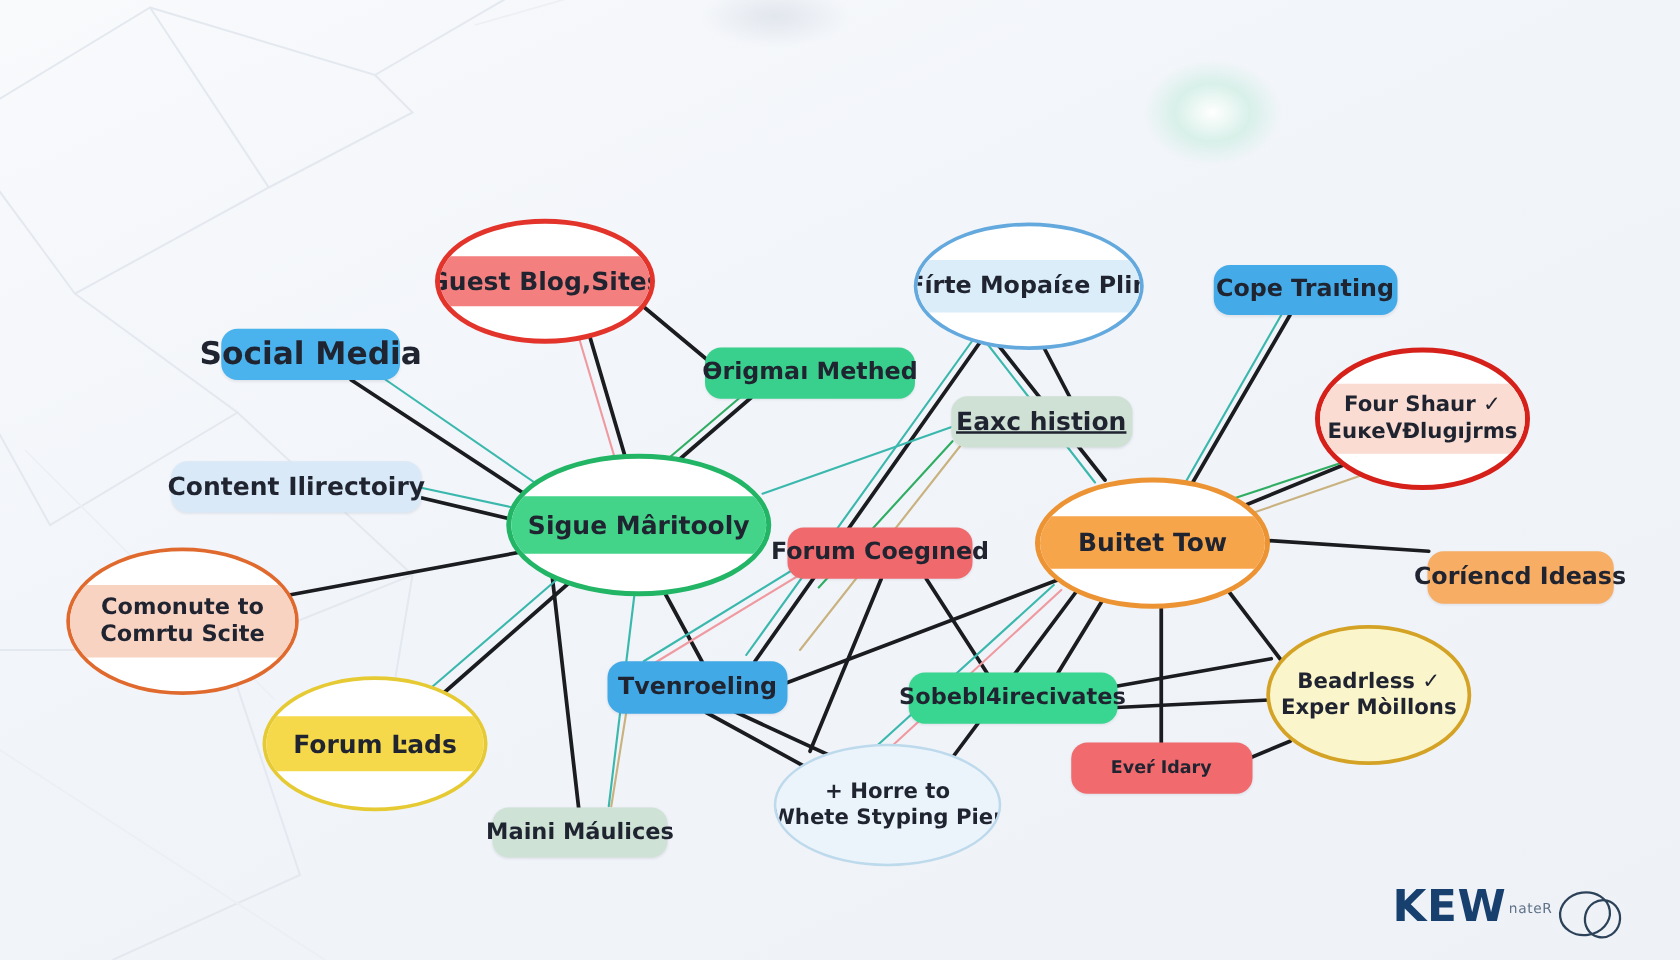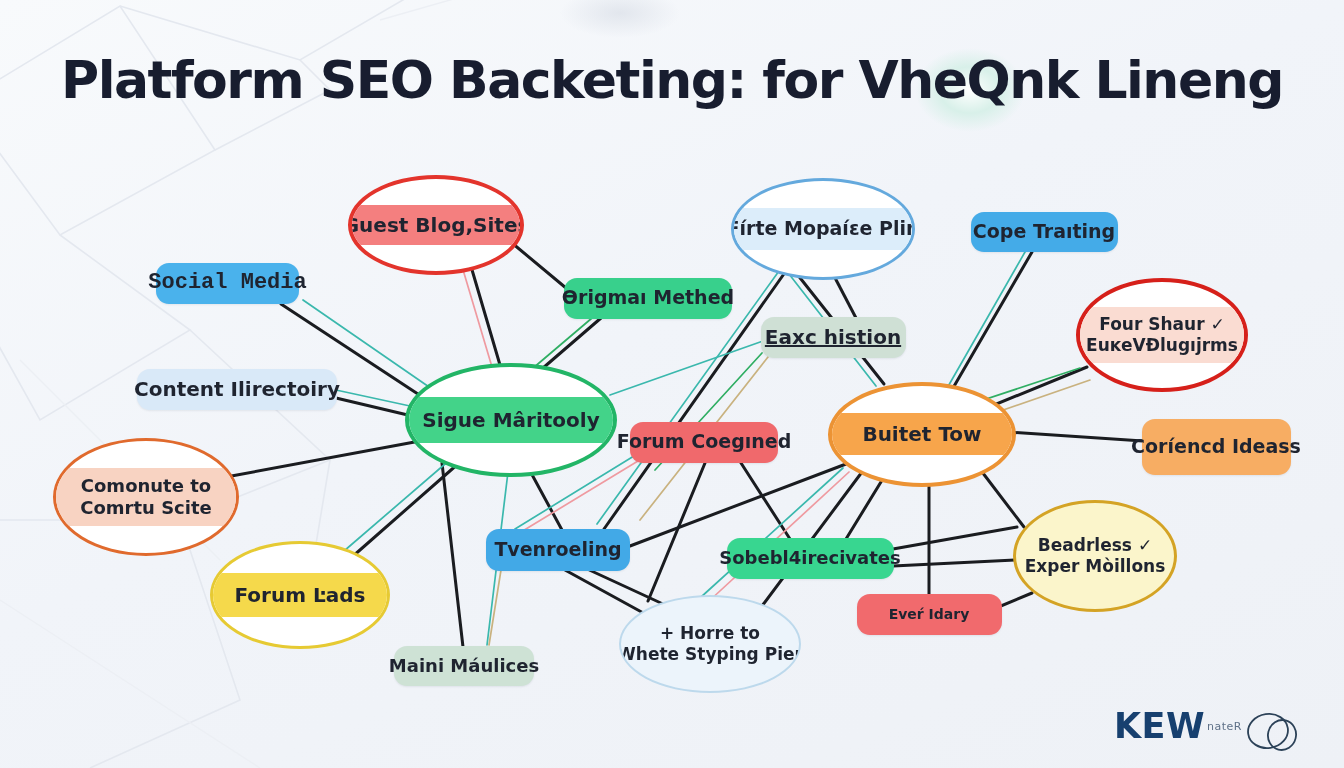--- a/index.html
+++ b/index.html
@@ -52,21 +52,20 @@
     <g stroke="#eceff4" stroke-width="1.4" fill="none">
       <path d="M20,360 L220,560"></path>
       <path d="M0,600 L260,768"></path>
       <path d="M380,20 L520,-20"></path>
     </g>
   </svg>
 
   <div class="glow top-smudge"></div>
   <div class="glow q-glow"></div>
 
-  <div class="title"><span>Platform SEO Backeting: for Vhe</span><span class="q"><span>Q</span></span><span>nk Lineng</span></div>
 
   <svg id="edges" width="1344" height="768">
       <line x1="470" y1="263" x2="500" y2="365" stroke="#1a1c20" stroke-width="3" stroke-linecap="round"></line>
       <line x1="512" y1="243" x2="566" y2="288" stroke="#1a1c20" stroke-width="3" stroke-linecap="round"></line>
       <line x1="281" y1="304" x2="424" y2="398" stroke="#1a1c20" stroke-width="3" stroke-linecap="round"></line>
       <line x1="336" y1="398" x2="412" y2="416" stroke="#1a1c20" stroke-width="3" stroke-linecap="round"></line>
       <line x1="226" y1="477" x2="420" y2="441" stroke="#1a1c20" stroke-width="3" stroke-linecap="round"></line>
       <line x1="352" y1="557" x2="459" y2="463" stroke="#1a1c20" stroke-width="3" stroke-linecap="round"></line>
       <line x1="442" y1="463" x2="463" y2="647" stroke="#1a1c20" stroke-width="3" stroke-linecap="round"></line>
       <line x1="523" y1="458" x2="562" y2="530" stroke="#1a1c20" stroke-width="3" stroke-linecap="round"></line>
@@ -110,21 +109,21 @@
       <line x1="849" y1="472" x2="708" y2="602" stroke="#ef9aa0" stroke-width="1.7" stroke-linecap="round"></line>
     </svg>
 
   <div id="nodes">
       <div class="node ellipse" style="left: 348px; top: 175px; width: 168px; height: 92px; font-size: 20px; border: 4px solid rgb(227, 52, 44);">
         <div class="band" style="background: rgb(244, 127, 127); top: 28%; height: 44%;"></div>
         <div class="lbl">
           <div>Guest Blog,Sites</div>
         </div>
       </div>
-      <div class="node rect" style="left: 156px; top: 262.5px; width: 143px; height: 41px; font-size: 22px; background: rgb(74, 178, 236); font-family: Liberation Mono, monospace;">
+      <div class="node rect" style="left: 177px; top: 262.5px; width: 143px; height: 41px; font-size: 25px; background: rgb(74, 178, 236);">
         <div class="lbl">
           <div>Social Media</div>
         </div>
       </div>
       <div class="node ellipse" style="left: 731px; top: 178px; width: 178px; height: 96px; font-size: 19px; border: 3px solid rgb(100, 169, 221);">
         <div class="band" style="background: rgb(220, 237, 250); top: 28%; height: 44%;"></div>
         <div class="lbl">
           <div>Fírte Mopaíɛe Plin</div>
         </div>
       </div>
@@ -136,21 +135,21 @@
       <div class="node rect" style="left: 564px; top: 277.5px; width: 168px; height: 41px; font-size: 19px; background: rgb(56, 208, 140);">
         <div class="lbl">
           <div>Ɵrigmaı Methed</div>
         </div>
       </div>
       <div class="node rect" style="left: 760.5px; top: 316.5px; width: 145px; height: 41px; font-size: 20px; background: rgb(207, 224, 213); text-decoration: underline;">
         <div class="lbl">
           <div>Eaxc histion</div>
         </div>
       </div>
-      <div class="node ellipse" style="left: 1076px; top: 278px; width: 164px; height: 106px; font-size: 17px; border: 4px solid rgb(214, 32, 26); justify-content: center;">
+      <div class="node ellipse" style="left: 1052px; top: 278px; width: 164px; height: 106px; font-size: 17px; border: 4px solid rgb(214, 32, 26); justify-content: center;">
         <div class="band" style="background: rgb(250, 220, 210); top: 24%; height: 52%;"></div>
         <div class="lbl">
           <div>Four Shaur ✓</div>
           <div>EuĸeVÐlugıjrms</div>
         </div>
       </div>
       <div class="node rect" style="left: 137px; top: 368.5px; width: 200px; height: 41px; font-size: 20px; background: rgb(217, 233, 248);">
         <div class="lbl">
           <div>Content Ilirectoiry</div>
         </div>
@@ -165,21 +164,21 @@
         <div class="lbl">
           <div>Forum Coegıned</div>
         </div>
       </div>
       <div class="node ellipse" style="left: 828px; top: 381.5px; width: 180px; height: 97px; font-size: 20px; border: 4px solid rgb(236, 147, 52);">
         <div class="band" style="background: rgb(247, 165, 75); top: 28%; height: 44%;"></div>
         <div class="lbl">
           <div>Buitet Tow</div>
         </div>
       </div>
-      <div class="node rect" style="left: 1141.5px; top: 419px; width: 149px; height: 56px; font-size: 19px; background: rgb(247, 173, 99);">
+      <div class="node rect" style="left: 1141.5px; top: 441px; width: 149px; height: 42px; font-size: 19px; background: rgb(247, 173, 99);">
         <div class="lbl">
           <div>Coríencd Ideass</div>
         </div>
       </div>
       <div class="node ellipse" style="left: 53px; top: 438px; width: 180px; height: 112px; font-size: 18px; border: 3px solid rgb(224, 106, 45);">
         <div class="band" style="background: rgb(248, 211, 194); top: 24%; height: 52%;"></div>
         <div class="lbl">
           <div>Comonute to</div>
           <div>Comrtu Scite</div>
         </div>

